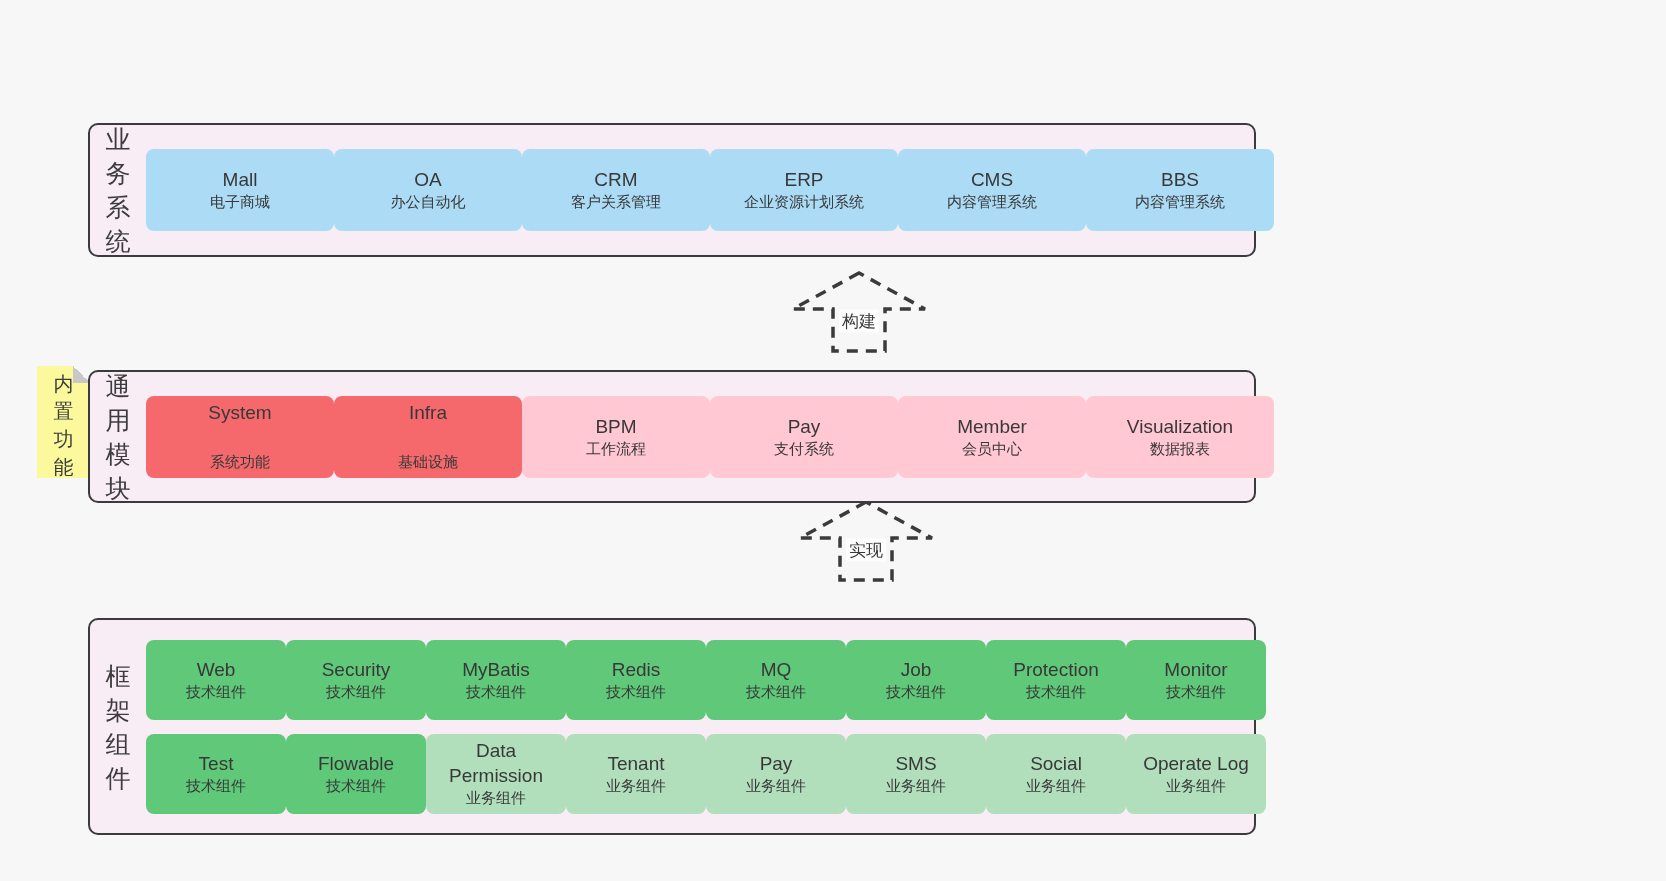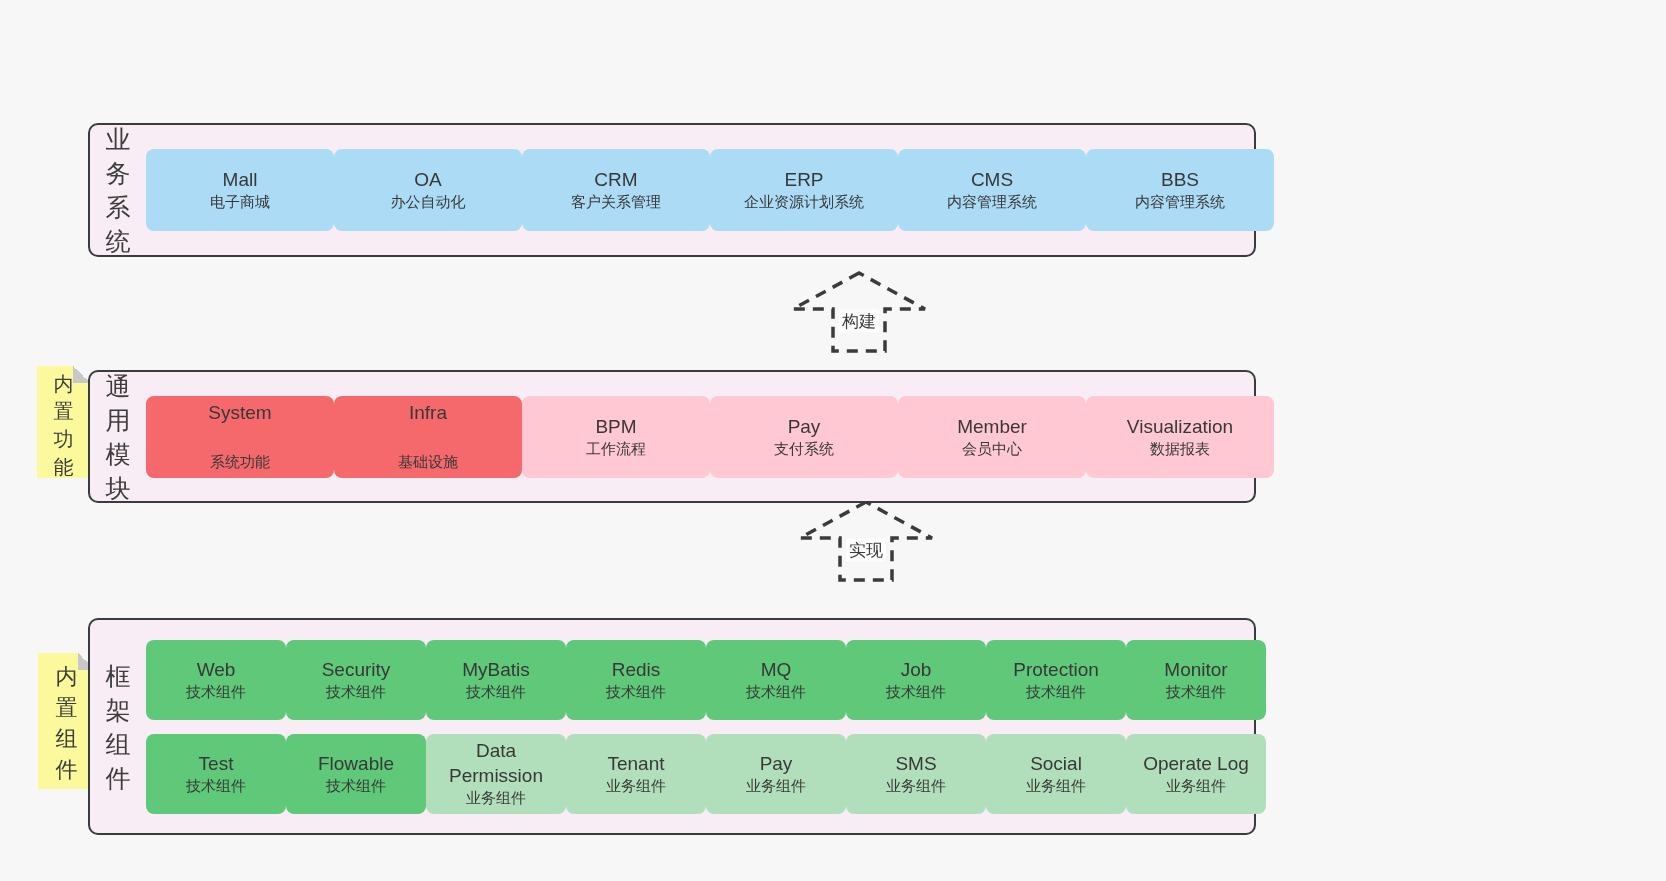--- a/index.html
+++ b/index.html
@@ -85,24 +85,20 @@
 </style>
 </head>
 <body>
 
 <div class="canvas">
 
   <div class="tab tab-1">
     <span class="tab-fold"></span>
     <span class="tab-text">内置功能</span>
   </div>
-  <div class="tab tab-2">
-    <span class="tab-fold"></span>
-    <span class="tab-text">内置组件</span>
-  </div>
 
   <section class="panel panel-1">
     <div class="label-col">
       <span class="label-text">业务系统</span>
     </div>
     <div class="boxes">
 
         <div class="box blue">
           <div class="box-name">Mall</div>
           <div class="box-desc">电子商城</div>

